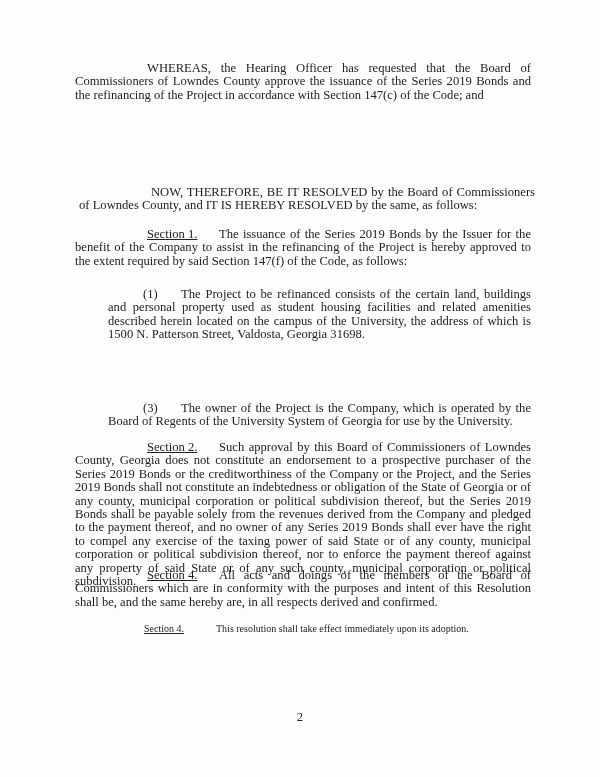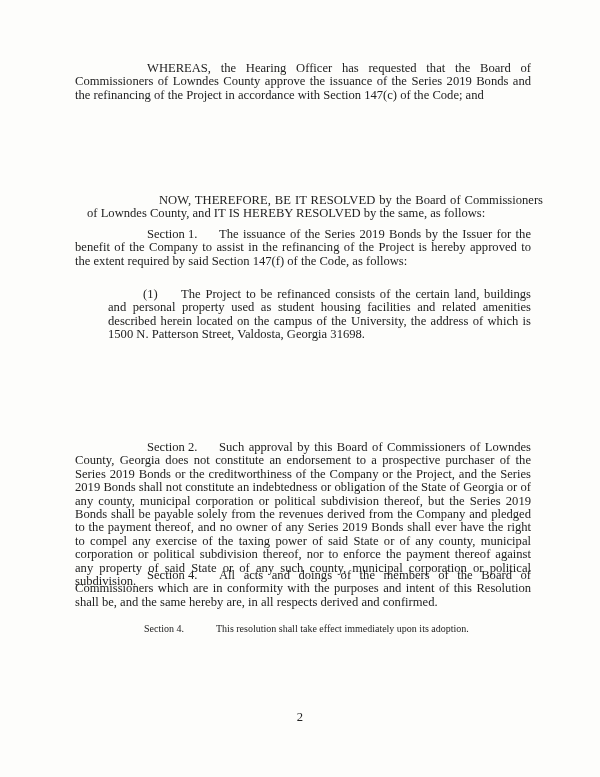--- a/index.html
+++ b/index.html
@@ -8,40 +8,41 @@
     font-family: "Liberation Serif", "DejaVu Serif", serif; color: #222;
   }
   .page { position: absolute; left: 0; top: 0; width: 600px; height: 777px; border-radius: 11px; }
   .para {
     position: absolute; left: 75px; width: 456px;
     font-size: 12.6px; line-height: 13.4px; text-align: justify;
   }
   .para.indent-first { text-indent: 72px; }
   .para.sub { left: 108px; width: 423px; text-indent: 35px; }
   .num { display: inline-block; width: 38px; text-indent: 0; }
-  .sec { display: inline-block; width: 72px; text-indent: 0; }
+  .sec { display: inline-block; width: 72px; text-indent: 0; text-decoration: underline; }
   .sec-solo { position: absolute; left: 144px; font-size: 10px; line-height: 13.4px; white-space: nowrap; }
   .sec-solo .sec { width: 72px; }
   .page-num { position: absolute; left: 0; width: 600px; top: 710px; text-align: center; font-size: 12.6px; }
 </style>
 </head>
 <body>
 
 <div class="page">
 
   <p class="para indent-first" style="top:62px; margin:0;">WHEREAS, the Hearing Officer has requested that the Board of Commissioners of Lowndes County approve the issuance of the Series 2019 Bonds and the refinancing of the Project in accordance with Section 147(c) of the Code; and</p>
 
 
-  <p class="para indent-first" style="top:182px; margin:12px;">NOW, THEREFORE, BE IT RESOLVED by the Board of Commissioners of Lowndes County, and IT IS HEREBY RESOLVED by the same, as follows:</p>
+  <p class="para indent-first" style="top:182px; margin:4px;">NOW, THEREFORE, BE IT RESOLVED by the Board of Commissioners of Lowndes County, and IT IS HEREBY RESOLVED by the same, as follows:</p>
 
   <p class="para indent-first" style="top:228px; margin:0;"><span class="sec">Section 1.</span><span>The issuance of the Series 2019 Bonds by the Issuer for the benefit of the Company to assist in the refinancing of the Project is hereby approved to the extent required by said Section 147(f) of the Code, as follows:</span></p>
 
   <p class="para sub" style="top:288px; margin:0;"><span class="num">(1)</span><span>The Project to be refinanced consists of the certain land, buildings and personal property used as student housing facilities and related amenities described herein located on the campus of the University, the address of which is 1500 N. Patterson Street, Valdosta, Georgia 31698.</span></p>
 
 
+  <p class="para sub" style="top:402px; margin:0;"><span class="num">(3)</span><span>The owner of the Project is the Company, which is operated by the Board of Regents of the University System of Georgia for use by the University.</span></p>
 
   <p class="para indent-first" style="top:441px; margin:0;"><span class="sec">Section 2.</span><span>Such approval by this Board of Commissioners of Lowndes County, Georgia does not constitute an endorsement to a prospective purchaser of the Series 2019 Bonds or the creditworthiness of the Company or the Project, and the Series 2019 Bonds shall not constitute an indebtedness or obligation of the State of Georgia or of any county, municipal corporation or political subdivision thereof, but the Series 2019 Bonds shall be payable solely from the revenues derived from the Company and pledged to the payment thereof, and no owner of any Series 2019 Bonds shall ever have the right to compel any exercise of the taxing power of said State or of any county, municipal corporation or political subdivision thereof, nor to enforce the payment thereof against any property of said State or of any such county, municipal corporation or political subdivision.</span></p>
 
   <p class="para indent-first" style="top:569px; margin:0;"><span class="sec">Section 4.</span><span>All acts and doings of the members of the Board of Commissioners which are in conformity with the purposes and intent of this Resolution shall be, and the same hereby are, in all respects derived and confirmed.</span></p>
 
   <div class="sec-solo" style="top:622px;"><span class="sec">Section 4.</span><span>This resolution shall take effect immediately upon its adoption.</span></div>
 
   <div class="page-num">2</div>
 </div>
 

